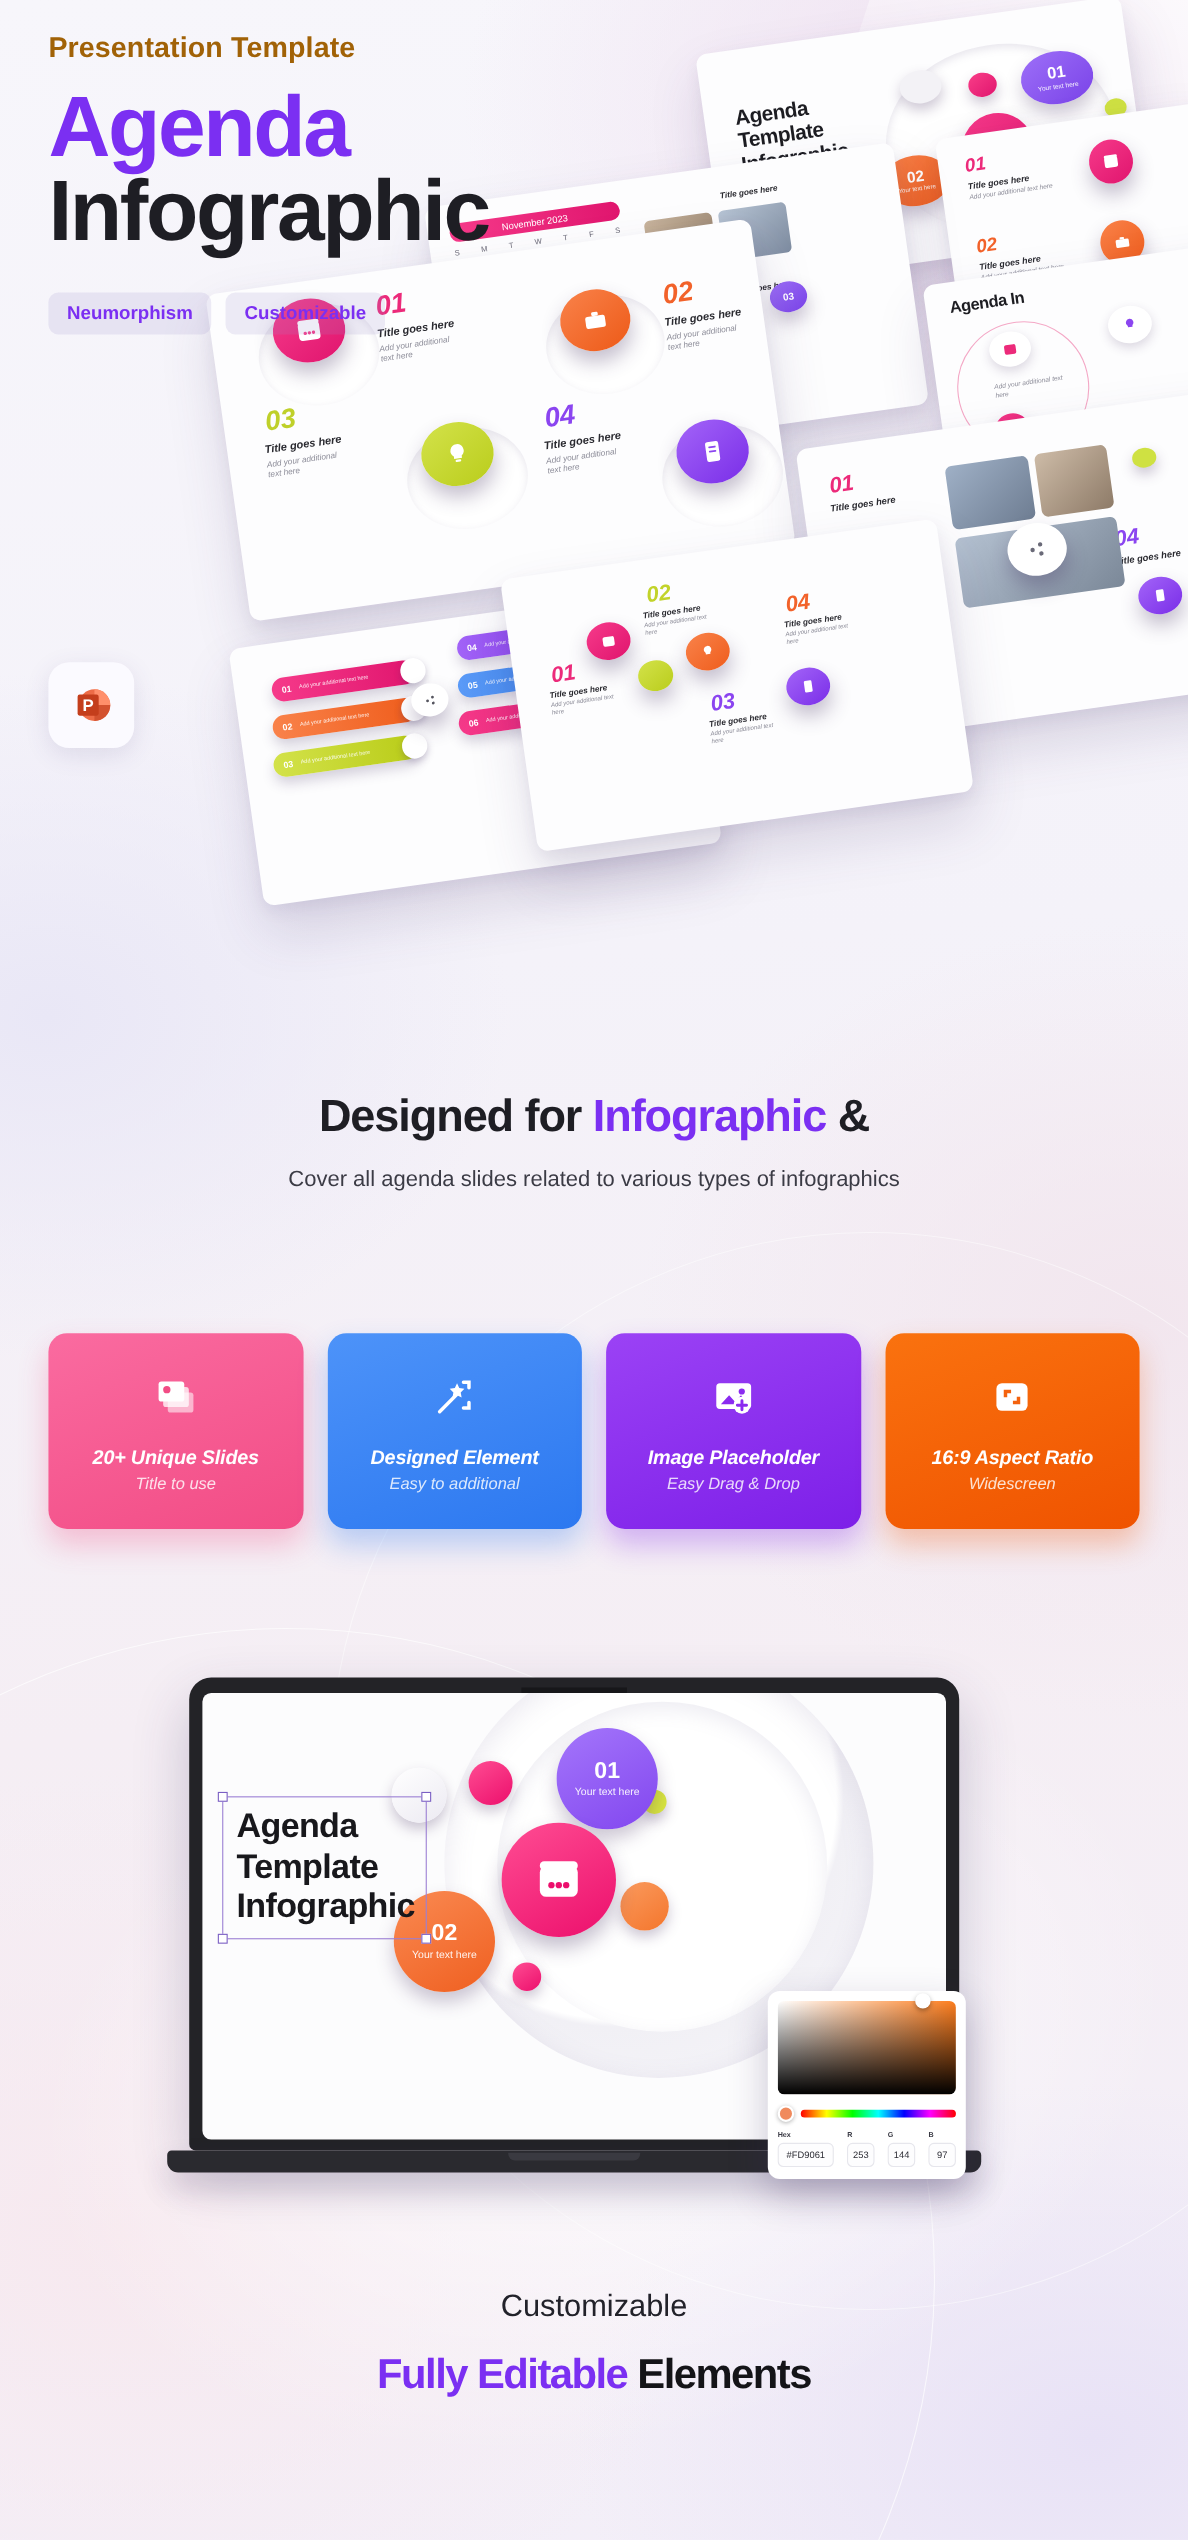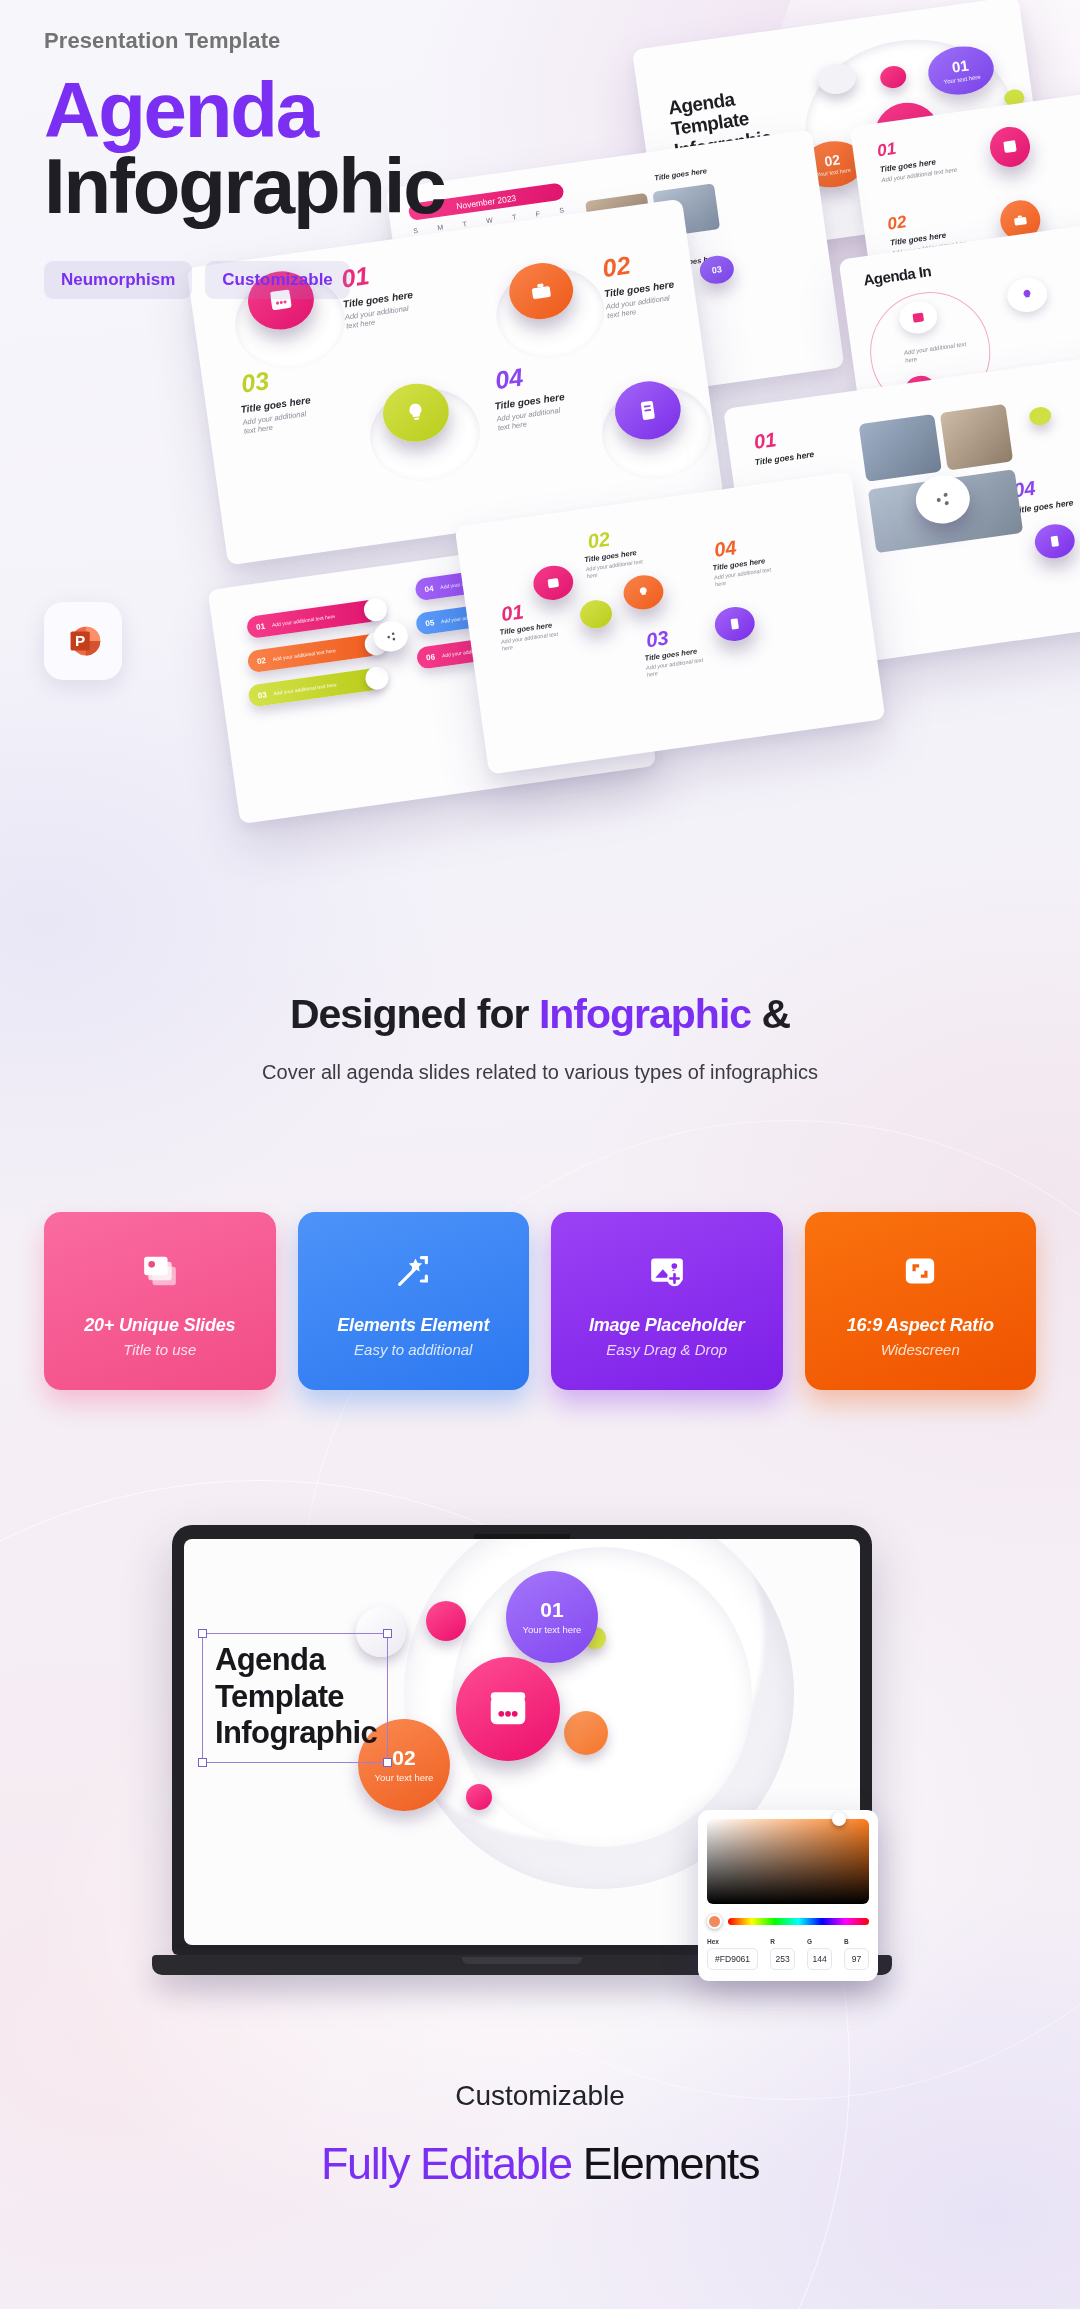--- a/index.html
+++ b/index.html
@@ -37,21 +37,21 @@
     border-radius:50%; border:1px solid rgba(255,255,255,.6); opacity:.8;
   }
   .bg-shine{
     position:absolute; right:-60px; top:-60px; width:420px; height:620px;
     background:linear-gradient(200deg, rgba(255,255,255,.9), rgba(255,255,255,0) 60%);
     transform:rotate(18deg);
   }
 
   
   .hdr { position:absolute; left:44px; top:28px; width:560px; z-index:6; }
-  .hdr-kicker{ font-size:22px; font-weight:700; letter-spacing:.1px; color:#737373; }
+  .hdr-kicker{ font-size:26px; font-weight:700; letter-spacing:.1px; color:#a16207; }
   .hdr-title{ margin-top:18px; font-size:78px; line-height:.98; font-weight:700; letter-spacing:-2.2px; }
   .t-purple{ color:#7b2ff2; display:block; }
   .t-dark{ color:#1e1e24; display:block; }
   .tags{ display:flex; gap:13px; margin-top:36px; }
   .tag{
     background:rgba(156,140,200,.17);
     color:#7b2ff2; font-size:17px; font-weight:700;
     padding:9px 17px; border-radius:9px; white-space:nowrap;
   }
   .ppt-badge{
@@ -143,21 +143,21 @@
   .flds{ display:flex; gap:12px; margin-top:9px; }
   .fld{ flex:1; }
   .fld.hex{ flex:2.05; }
   .fld-l{ font-size:6.5px; font-weight:700; color:#3a3a44; margin-bottom:3px; }
   .fld-v{ border:1px solid #e6e6ec; border-radius:5px; font-size:8.5px; color:#2b2b33;
     text-align:center; padding:5px 1px; background:#fdfdfe; }
 
   
   .foot{ position:absolute; left:0; top:2080px; width:1080px; text-align:center; z-index:6; }
   .foot-k{ font-size:28px; color:#22222a; }
-  .foot-h{ margin-top:26px; font-size:45px; font-weight:400; letter-spacing:-1.4px; }
+  .foot-h{ margin-top:26px; font-size:38px; font-weight:700; letter-spacing:-1.4px; }
   .foot-h .pe{ color:#7b2ff2; }
   .foot-h .pd{ color:#141418; }
 </style>
 </head>
 <body>
 
 <div class="page">
   <div class="bg-base"></div>
   <div class="bg-shine"></div>
   <div class="bg-swoosh"></div>
@@ -486,21 +486,21 @@
       <div class="card-s">Title to use</div>
     </div>
     <div class="card" style="background:linear-gradient(160deg,#4d93f9,#2c78f0); box-shadow:0 14px 26px rgba(44,120,240,.3);">
       <span class="ci">
         <svg width="40" height="40" viewBox="0 0 24 24" fill="none" stroke="#fff" stroke-width="1.9" stroke-linecap="round">
           <path d="M4 20L14 10"></path>
             <path d="M13.5 4.5l1.2 2.6 2.8.4-2 2 .5 2.8-2.5-1.3-2.5 1.3.5-2.8-2-2 2.8-.4z" fill="#fff" stroke="none"></path>
           <path d="M17 4h3v3M20 15v3h-3"></path>
         </svg>
       </span>
-      <div class="card-t">Elements Element</div>
+      <div class="card-t">Designed Element</div>
       <div class="card-s">Easy to additional</div>
     </div>
     <div class="card" style="background:linear-gradient(160deg,#9b42f5,#7d1fe8); box-shadow:0 14px 26px rgba(125,31,232,.3);">
       <span class="ci">
         <svg width="40" height="40" viewBox="0 0 24 24" fill="#fff">
             <rect x="2.5" y="4.5" width="19" height="14" rx="2"></rect>
             <path d="M5 16l4.5-5 3.2 3.6L16 11l3.5 5z" fill="#8b2bf0"></path>
             <circle cx="16.4" cy="9" r="1.7" fill="#8b2bf0"></circle>
             <circle cx="16.5" cy="16.5" r="4.6" fill="#fff"></circle>
             <path d="M16.5 14v5M14 16.5h5" stroke="#8b2bf0" stroke-width="1.6" stroke-linecap="round"></path>

